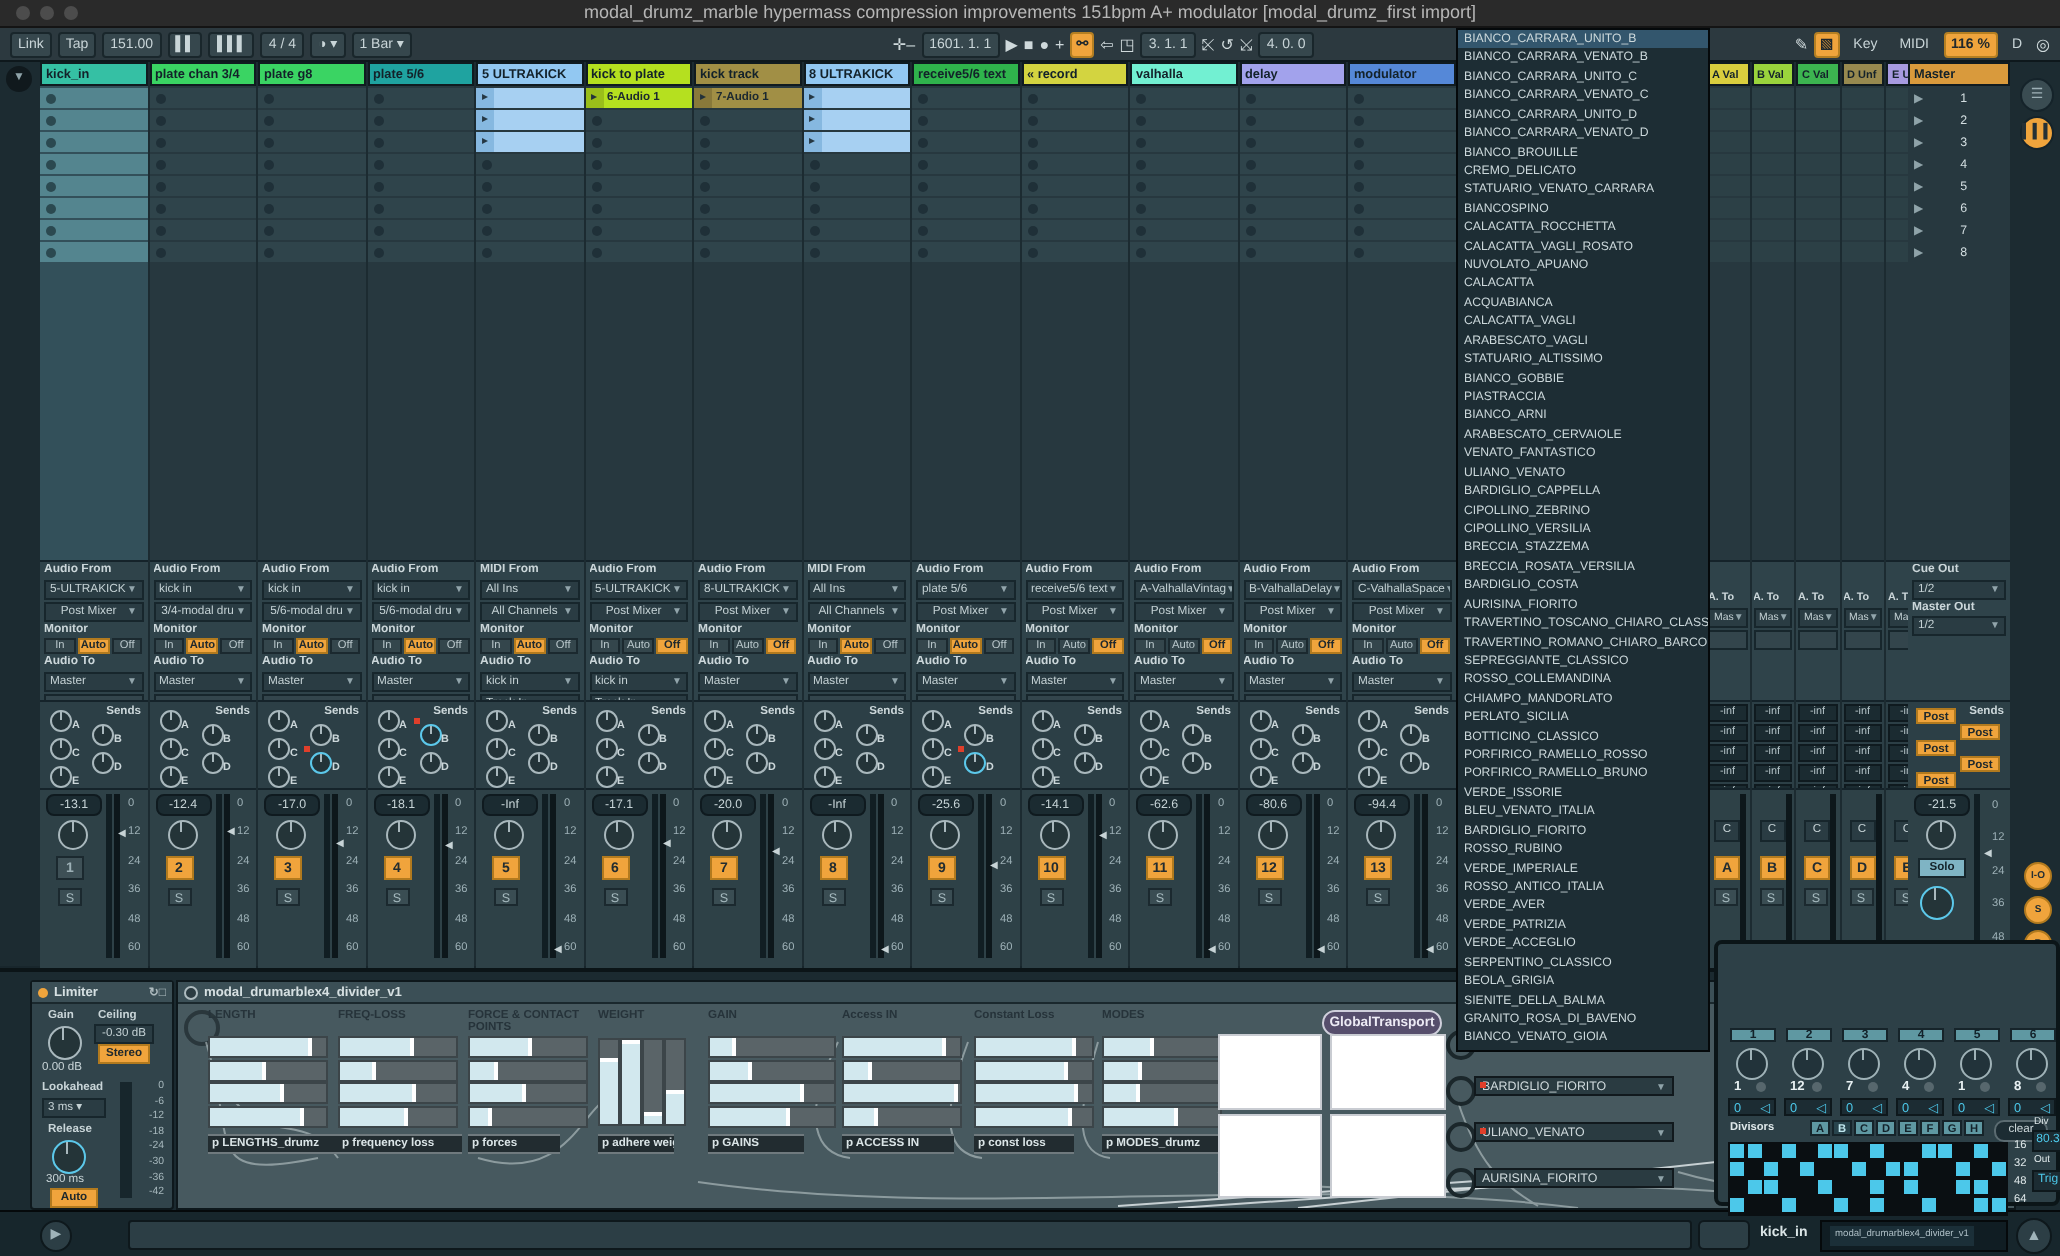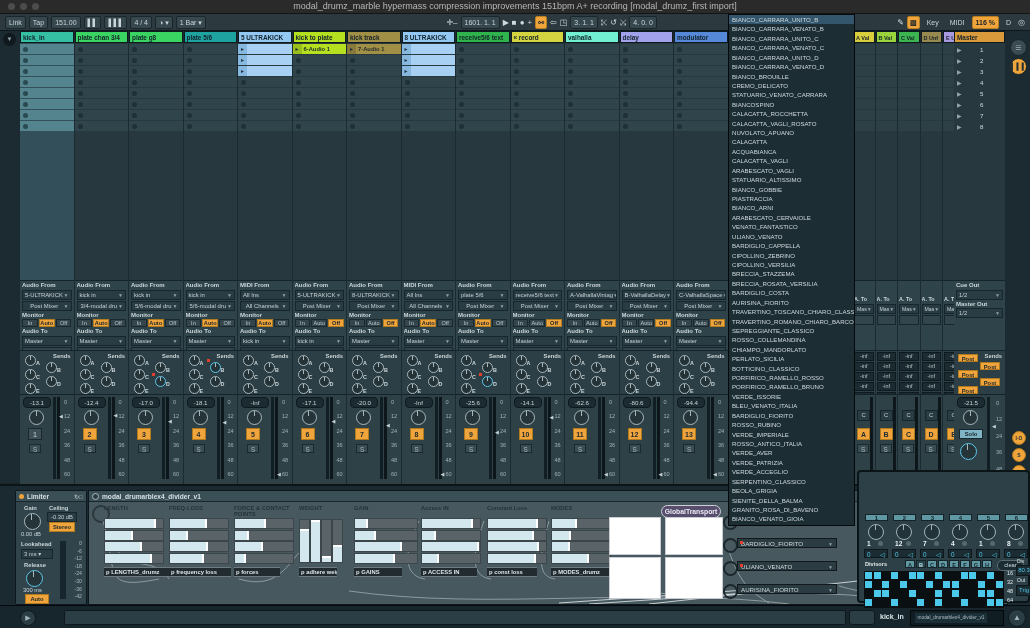--- a/index.html
+++ b/index.html
@@ -146,21 +146,21 @@
             border:1px solid #0e181c;color:#9fb3b9;font-size:7px;text-align:center;line-height:14px}
   svg.cables{position:absolute;pointer-events:none}
 </style>
 </head>
 <body>
 
 <div id="titlebar" class="abs">
   <span class="tl" style="left:8px"></span>
   <span class="tl" style="left:20px"></span>
   <span class="tl" style="left:32px"></span>
-  <div id="title">modal_drumz_marble hypermass compression improvements 151bpm A+ recording  [modal_drumz_first import]</div>
+  <div id="title">modal_drumz_marble hypermass compression improvements 151bpm A+ modulator  [modal_drumz_first import]</div>
 </div>
 
 <div id="transport" class="abs">
   <span class="tbox">Link</span>
   <span class="tbox">Tap</span>
   <span class="tbox">151.00</span>
   <span class="tbox">▌▌</span>
   <span class="tbox">▌▌▌</span>
   <span class="tbox">4 / 4</span>
   <span class="tbox">◑ ▾</span>

